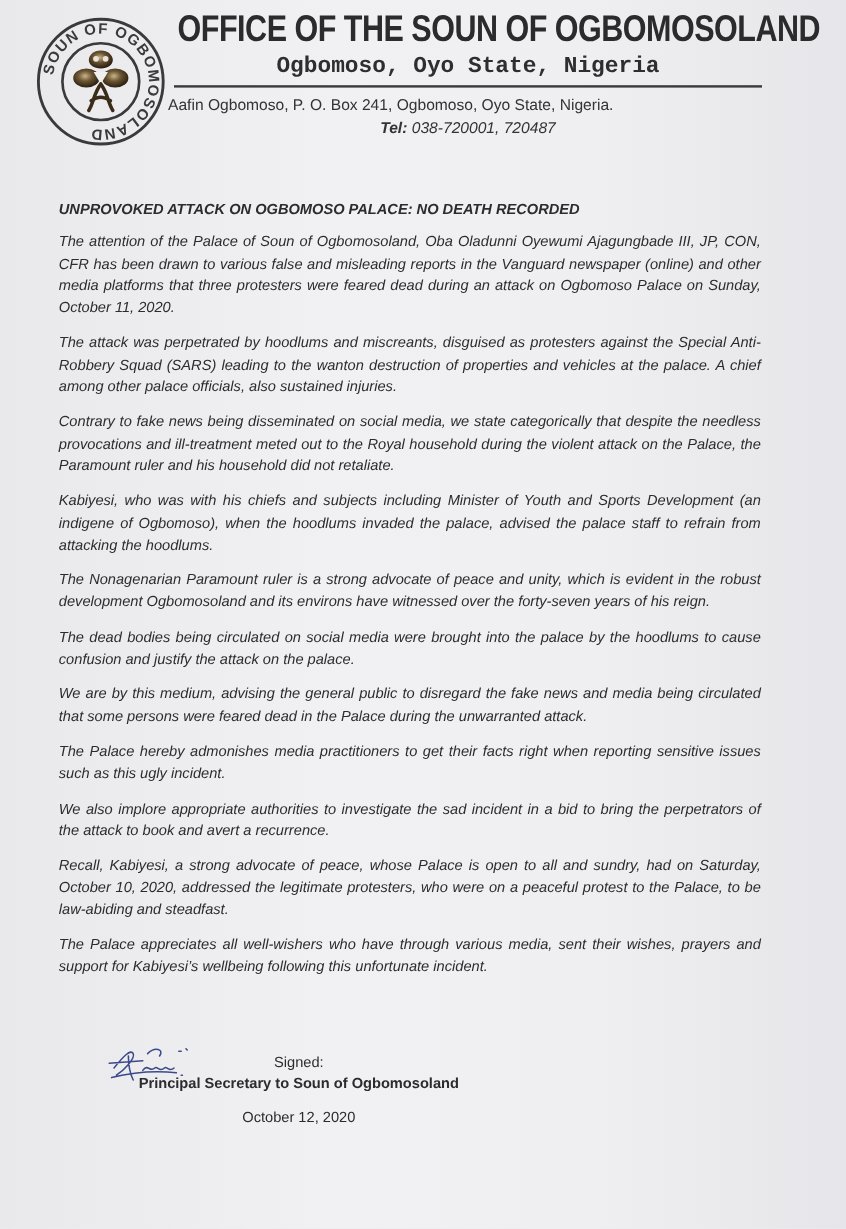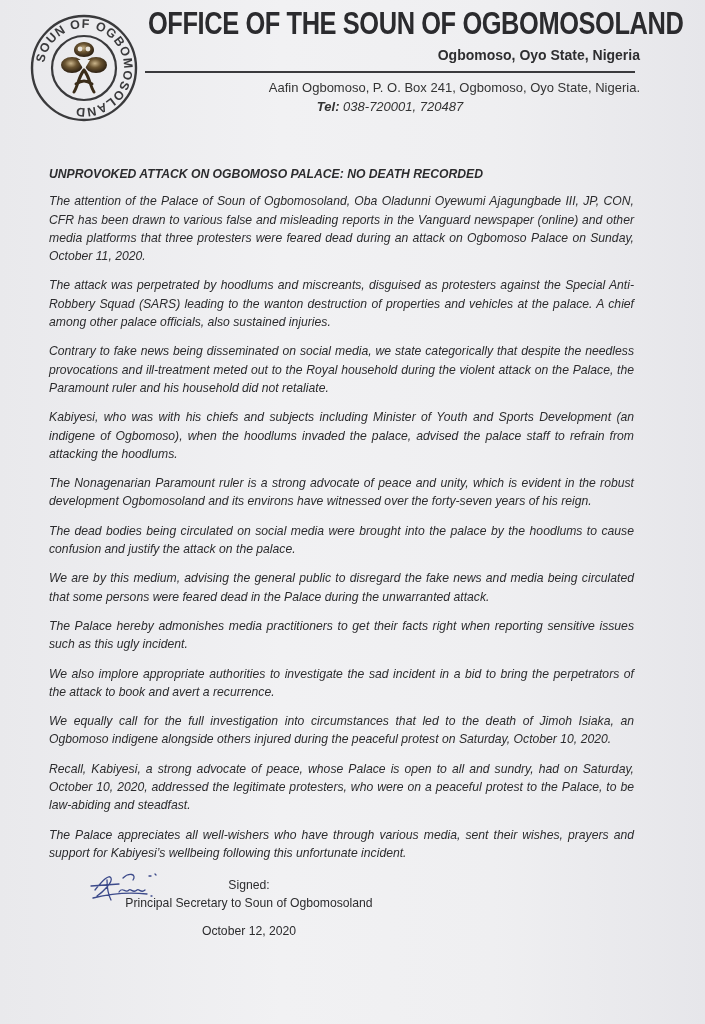--- a/index.html
+++ b/index.html
@@ -19,28 +19,28 @@
       position: absolute; left: 28px; top: 12px; width: 112px; height: 112px;
     }
     .title {
       position: absolute; left: 148px; top: 6px; width: 540px;
       font-family: "Liberation Sans", sans-serif;
       font-weight: bold; font-size: 31px; letter-spacing: -0.5px;
       color: #2b2b2e; transform: scaleX(0.82); transform-origin: left top;
       white-space: nowrap; line-height: 36px;
     }
     .subtitle {
-      position: absolute; left: 140px; top: 44px; width: 500px; text-align: right;
-      font-weight: bold; font-size: 14px; color: #2e2e30; line-height: 22px;
+      position: absolute; left: 140px; top: 44px; width: 500px; text-align: center;
+      font-weight: bold; font-size: 19px; color: #2e2e30; line-height: 22px; font-family: Liberation Mono, monospace;
     }
     .rule {
       position: absolute; left: 145px; top: 71px; width: 490px; height: 2px; background: #3a3a3d;
     }
     .address {
-      position: absolute; left: 140px; top: 79px; width: 500px; text-align: right;
+      position: absolute; left: 140px; top: 79px; width: 500px; text-align: left;
       font-size: 13px; color: #333; line-height: 18px;
     }
     .tel {
       position: absolute; left: 140px; top: 98px; width: 500px; text-align: center;
       font-size: 13px; color: #333; line-height: 18px; font-style: italic;
     }
     .tel b { font-weight: bold; }
 
     .content {
       position: absolute; left: 49px; top: 165px; width: 585px;
@@ -53,21 +53,21 @@
       margin: 0 0 11px 0; text-align: justify;
     }
     .sig {
       position: absolute; left: 49px; top: 876px; width: 400px;
       font-size: 12.2px; line-height: 18px; color: #2c2c2e; text-align: center;
     }
     .sig-row { position: relative; height: 18px; }
     .signature-mark {
       position: absolute; left: 40px; top: -6px; width: 80px; height: 34px;
     }
-    .sig-title { font-weight: normal; }
+    .sig-title { font-weight: bold; }
     .sig-date { margin-top: 10px; }
   </style>
 </head>
 <body>
 
 <div class="page">
 
   <div class="logo">
     <svg width="112" height="112" viewBox="0 0 112 112">
       <defs>
@@ -106,21 +106,20 @@
     <p class="heading">UNPROVOKED ATTACK ON OGBOMOSO PALACE: NO DEATH RECORDED</p>
     <p class="para">The attention of the Palace of Soun of Ogbomosoland, Oba Oladunni Oyewumi Ajagungbade III, JP, CON, CFR has been drawn to various false and misleading reports in the Vanguard newspaper (online) and other media platforms that three protesters were feared dead during an attack on Ogbomoso Palace on Sunday, October 11, 2020.</p>
     <p class="para">The attack was perpetrated by hoodlums and miscreants, disguised as protesters against the Special Anti-Robbery Squad (SARS) leading to the wanton destruction of properties and vehicles at the palace. A chief among other palace officials, also sustained injuries.</p>
     <p class="para">Contrary to fake news being disseminated on social media, we state categorically that despite the needless provocations and ill-treatment meted out to the Royal household during the violent attack on the Palace, the Paramount ruler and his household did not retaliate.</p>
     <p class="para">Kabiyesi, who was with his chiefs and subjects including Minister of Youth and Sports Development (an indigene of Ogbomoso), when the hoodlums invaded the palace, advised the palace staff to refrain from attacking the hoodlums.</p>
     <p class="para">The Nonagenarian Paramount ruler is a strong advocate of peace and unity, which is evident in the robust development Ogbomosoland and its environs have witnessed over the forty-seven years of his reign.</p>
     <p class="para">The dead bodies being circulated on social media were brought into the palace by the hoodlums to cause confusion and justify the attack on the palace.</p>
     <p class="para">We are by this medium, advising the general public to disregard the fake news and media being circulated that some persons were feared dead in the Palace during the unwarranted attack.</p>
     <p class="para">The Palace hereby admonishes media practitioners to get their facts right when reporting sensitive issues such as this ugly incident.</p>
     <p class="para">We also implore appropriate authorities to investigate the sad incident in a bid to bring the perpetrators of the attack to book and avert a recurrence.</p>
-    <p class="para">We equally call for the full investigation into circumstances that led to the death of Jimoh Isiaka, an Ogbomoso indigene alongside others injured during the peaceful protest on Saturday, October 10, 2020.</p>
     <p class="para">Recall, Kabiyesi, a strong advocate of peace, whose Palace is open to all and sundry, had on Saturday, October 10, 2020, addressed the legitimate protesters, who were on a peaceful protest to the Palace, to be law-abiding and steadfast.</p>
     <p class="para">The Palace appreciates all well-wishers who have through various media, sent their wishes, prayers and support for Kabiyesi’s wellbeing following this unfortunate incident.</p>
   </div>
 
   <div class="sig">
     <div class="sig-row">
       <span>Signed:</span>
       <svg class="signature-mark" viewBox="0 0 80 34">
         <path d="M6 20 C14 10 20 4 22 8 C24 12 14 22 8 26 M2 16 L30 14 M18 10 C18 18 20 26 22 30 M30 22 C34 16 36 24 40 20 C42 18 44 24 48 20 C50 18 52 24 56 20 M34 8 C40 2 48 4 44 10 M60 6 L62 6 M66 4 L67 5 M62 26 L63 26 M4 28 C20 24 40 22 58 24" stroke="#3c4a8a" stroke-width="1.3" fill="none" stroke-linecap="round"></path>
       </svg>

